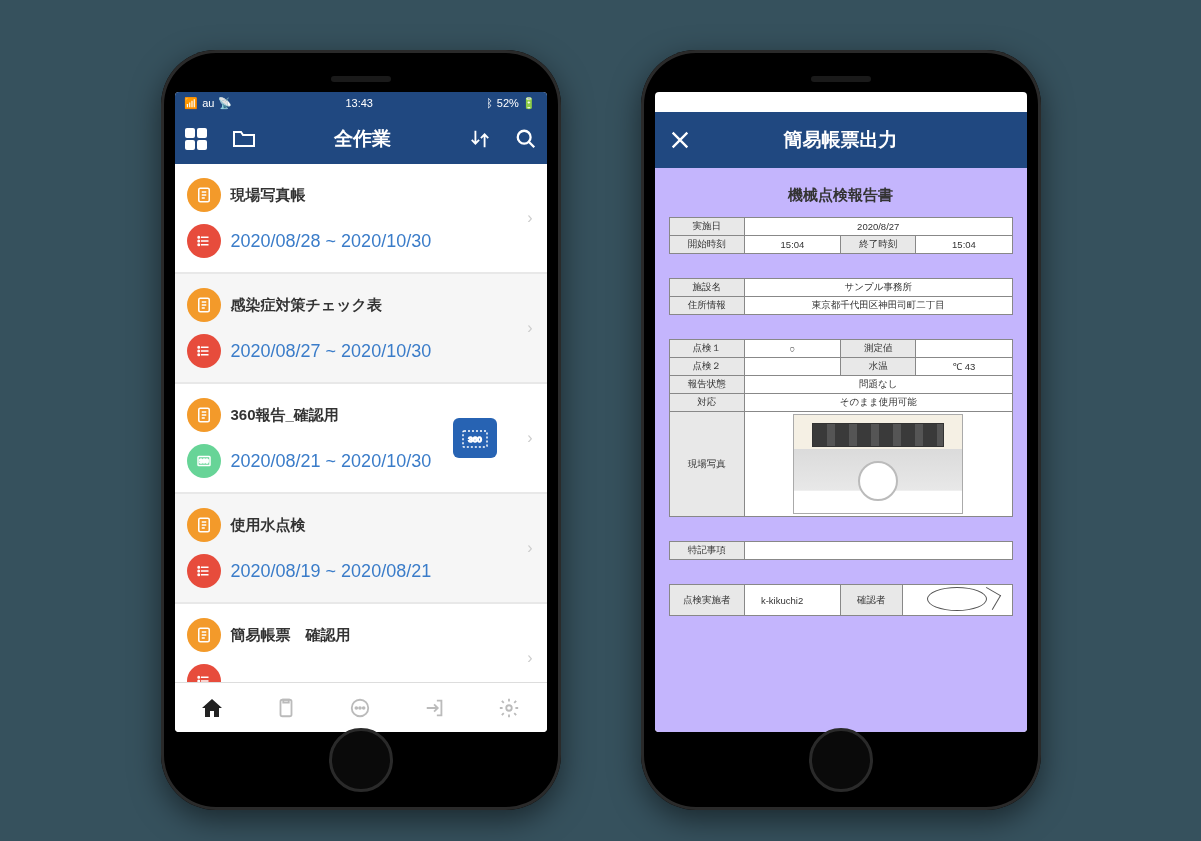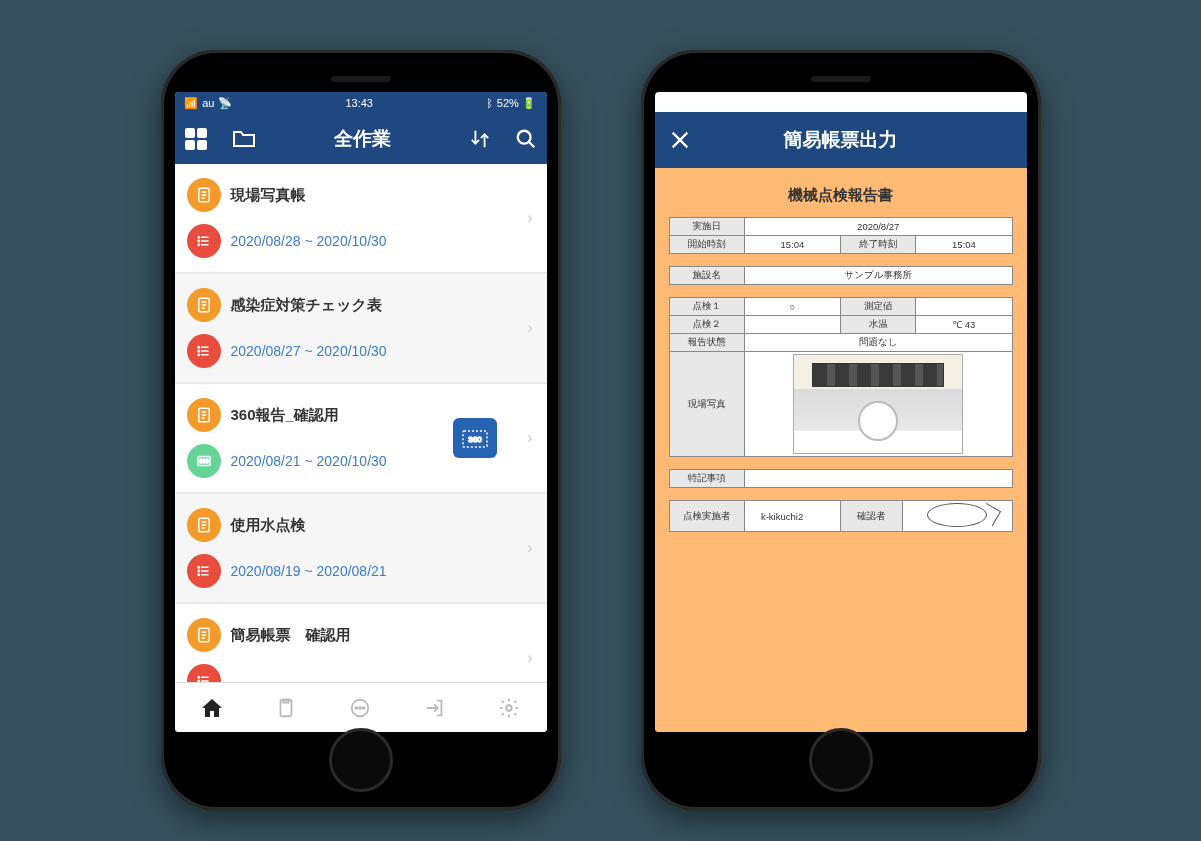--- a/index.html
+++ b/index.html
@@ -96,21 +96,21 @@
   .circ {
     width:34px; height:34px; border-radius:50%;
     display:flex; align-items:center; justify-content:center;
     color:#fff; flex-shrink:0;
   }
   .circ svg { width:18px; height:18px; }
   .c-orange { background:#f39a2a; }
   .c-red { background:#e74c3c; }
   .c-green { background:#67d497; }
   .row-title { font-size:15px; font-weight:700; color:#333; }
-  .row-date { font-size:14px; color:#3a7cc9; }
+  .row-date { font-size:18px; color:#3a7cc9; }
   .chev {
     position:absolute; right:14px; top:50%; transform:translateY(-50%);
     color:#ccc; font-size:16px;
   }
   .badge360 {
     position:absolute; right:50px; top:50%; transform:translateY(-50%);
     width:44px; height:40px; background:#2763b3; border-radius:6px;
     display:flex; align-items:center; justify-content:center;
     color:#fff; font-size:10px;
   }
@@ -122,26 +122,26 @@
   .tab-ic.active { color:#222; }
 
   
   .nav-bar2 {
     background:#204880; color:#fff; height:56px;
     display:flex; align-items:center; padding:0 14px;
     margin-top:20px;
   }
   .nav-bar2 .t { flex:1; text-align:center; font-size:19px; font-weight:600; }
   .report {
-    flex:1; background:#fdba74; padding:12px 14px; overflow:hidden;
+    flex:1; background:#c4b5fd; padding:12px 14px; overflow:hidden;
     font-size:10px; color:#333;
   }
   .report h2 { text-align:center; font-size:15px; font-weight:700; margin:6px 0 12px;}
   table.tb {
-    width:100%; border-collapse:collapse; margin-bottom:12px;
+    width:100%; border-collapse:collapse; margin-bottom:24px;
     font-size:9.5px;
   }
   table.tb td, table.tb th {
     border:1px solid #888; padding:2px 4px; text-align:center;
     background:#fff; height:16px;
   }
   table.tb th { background:#e8e8e8; font-weight:400; white-space:nowrap;}
   .photo-cell { height:110px; padding:4px;}
   .equip {
     width:170px; height:100px; margin:0 auto;
@@ -392,40 +392,48 @@
             </tr>
       </tbody>
         </table>
 
       <table class="tb">
         <tbody>
             <tr>
               <th style="width:22%">施設名</th>
               <td>サンプル事務所</td>
             </tr>
+        <tr>
+              <th>住所情報</th>
+              <td>東京都千代田区神田司町二丁目</td>
+            </tr>
       </tbody>
         </table>
 
       <table class="tb">
         <tbody>
             <tr>
               <th style="width:22%">点検１</th>
               <td style="width:28%">○</td>
               <th style="width:22%">測定値</th>
               <td></td>
             </tr>
         <tr>
               <th>点検２</th>
               <td></td>
               <th>水温</th>
               <td>℃ 43</td>
             </tr>
         <tr>
               <th>報告状態</th>
               <td colspan="3">問題なし</td>
+            </tr>
+        <tr>
+              <th>対応</th>
+              <td colspan="3">そのまま使用可能</td>
             </tr>
         <tr>
               <th>現場写真</th>
               <td colspan="3" class="photo-cell">
                 <div class="equip"></div>
               </td>
             </tr>
       </tbody>
         </table>
 

